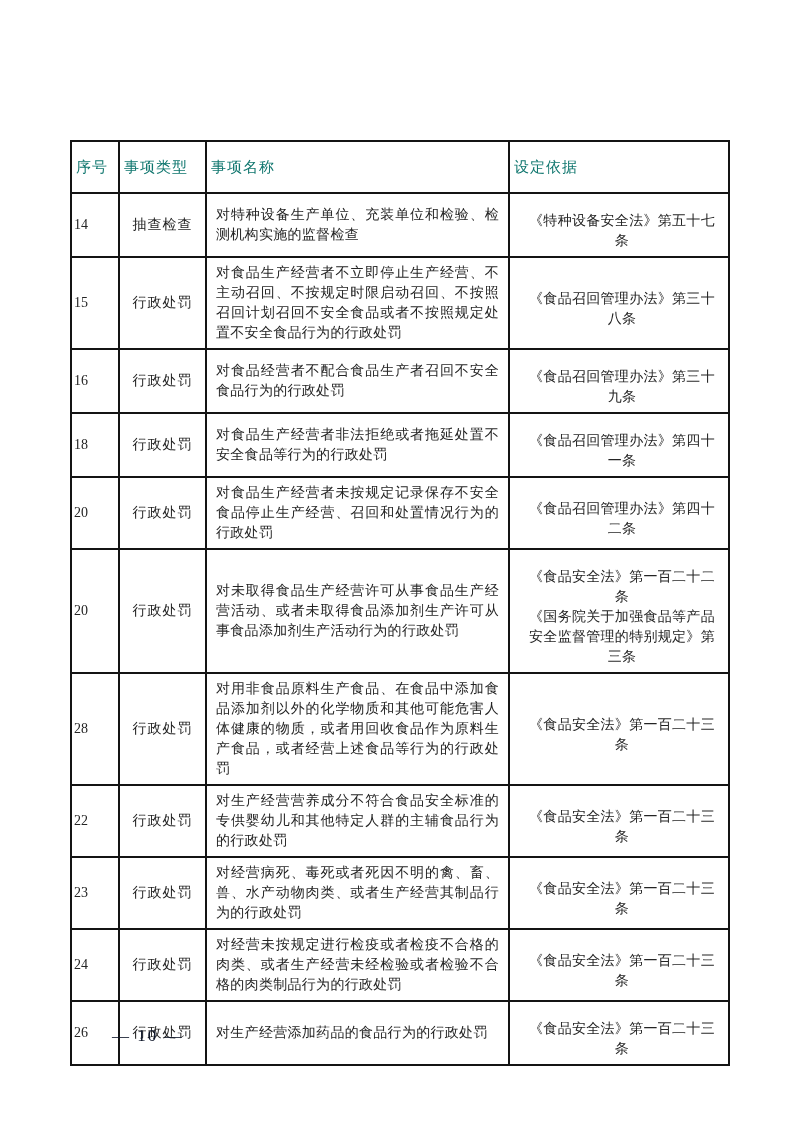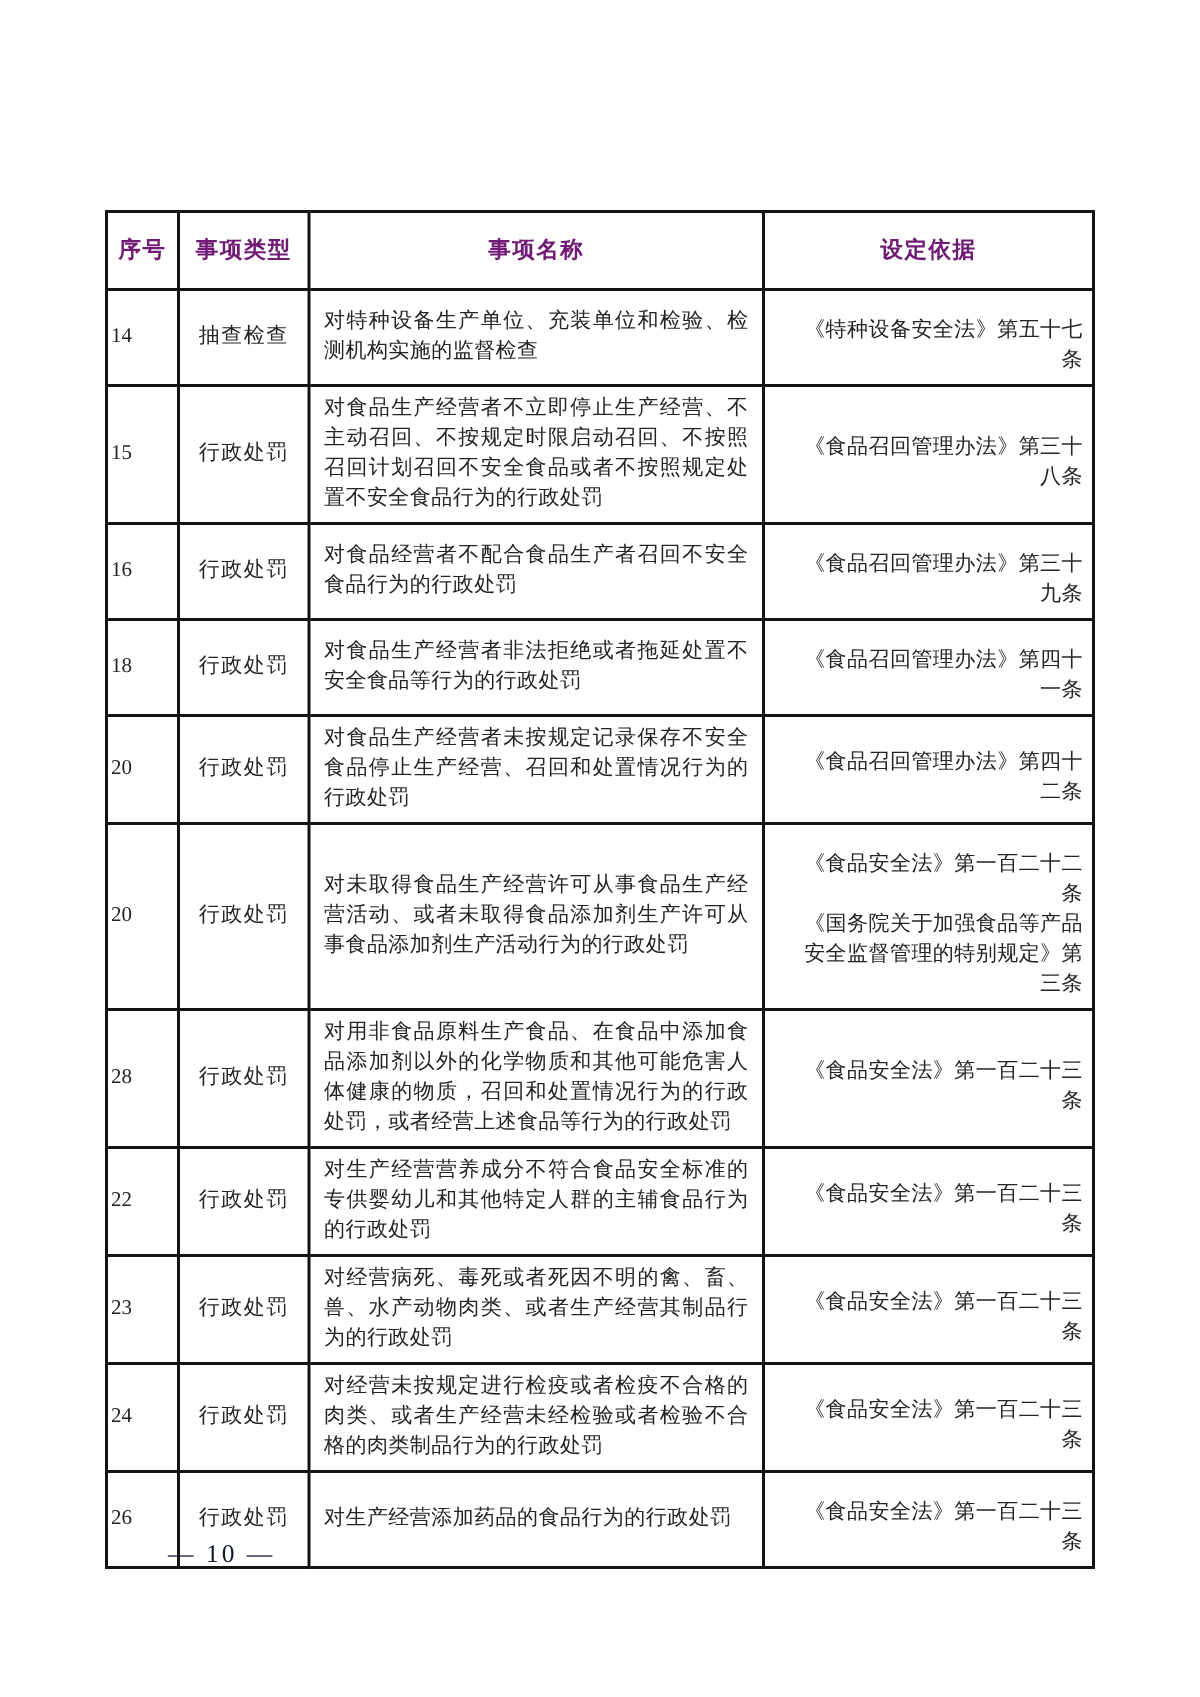--- a/index.html
+++ b/index.html
@@ -31,43 +31,43 @@
   table.items th, table.items td {
     border: 2px solid #141414;
     font-size: 14px;
     line-height: 20px;
     vertical-align: middle;
     color: #242424;
   }
   table.items th {
     height: 46px;
     font-size: 15px;
-    font-weight: bold;
-    text-align: center;
-    color: #701a75;
+    font-weight: normal;
+    text-align: left;
+    color: #0f766e;
     letter-spacing: 1px;
     padding: 2px 4px;
   }
   td.cell-no {
     padding: 5px 2px;
     height: 44px;
   }
   td.cell-type {
     text-align: center;
     padding: 5px 0;
     letter-spacing: 1px;
   }
   td.cell-name {
     text-align: justify;
     text-justify: inter-ideograph;
     padding: 5px 9px;
     letter-spacing: 0.3px;
   }
   td.cell-basis {
-    text-align: right;
+    text-align: center;
     padding: 17px 6px 5px 12px;
     letter-spacing: 0.3px;
     margin-top: 26px;
   }
   td.cell-basis div { margin: 0; }
   .footer {
     position: absolute;
     left: 112px;
     top: 1026px;
     font-size: 17px;
@@ -149,21 +149,21 @@
       <td class="cell-name">对未取得食品生产经营许可从事食品生产经营活动、或者未取得食品添加剂生产许可从事食品添加剂生产活动行为的行政处罚</td>
       <td class="cell-basis">
             <div>《食品安全法》第一百二十二条</div>
             <div>《国务院关于加强食品等产品安全监督管理的特别规定》第三条</div>
           </td>
     </tr>
 
     <tr>
       <td class="cell-no">28</td>
       <td class="cell-type">行政处罚</td>
-      <td class="cell-name">对用非食品原料生产食品、在食品中添加食品添加剂以外的化学物质和其他可能危害人体健康的物质，召回和处置情况行为的行政处罚，或者经营上述食品等行为的行政处罚</td>
+      <td class="cell-name">对用非食品原料生产食品、在食品中添加食品添加剂以外的化学物质和其他可能危害人体健康的物质，或者用回收食品作为原料生产食品，或者经营上述食品等行为的行政处罚</td>
       <td class="cell-basis">
             <div>《食品安全法》第一百二十三条</div>
           </td>
     </tr>
 
     <tr>
       <td class="cell-no">22</td>
       <td class="cell-type">行政处罚</td>
       <td class="cell-name">对生产经营营养成分不符合食品安全标准的专供婴幼儿和其他特定人群的主辅食品行为的行政处罚</td>
       <td class="cell-basis">

